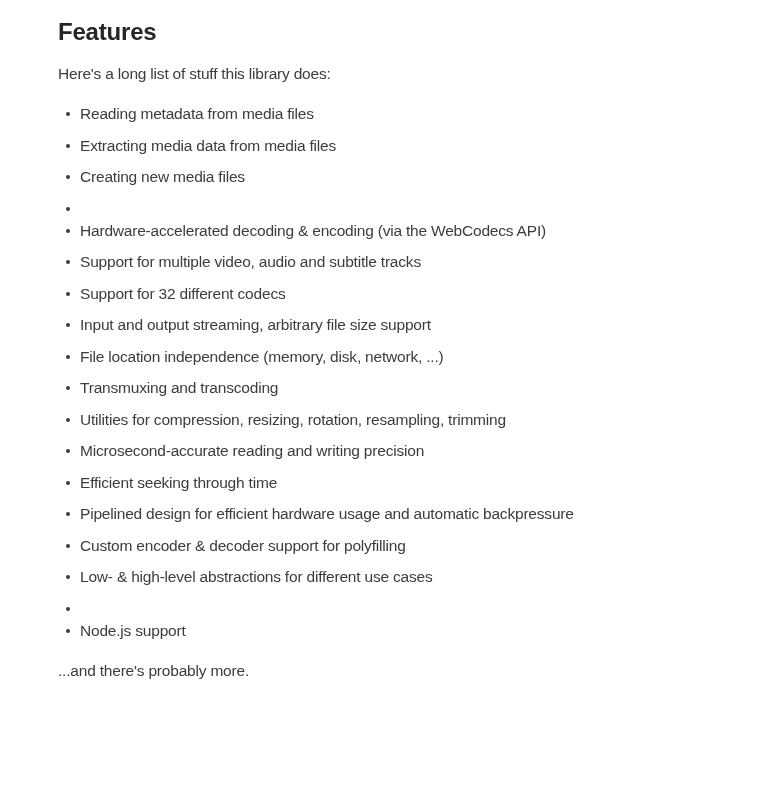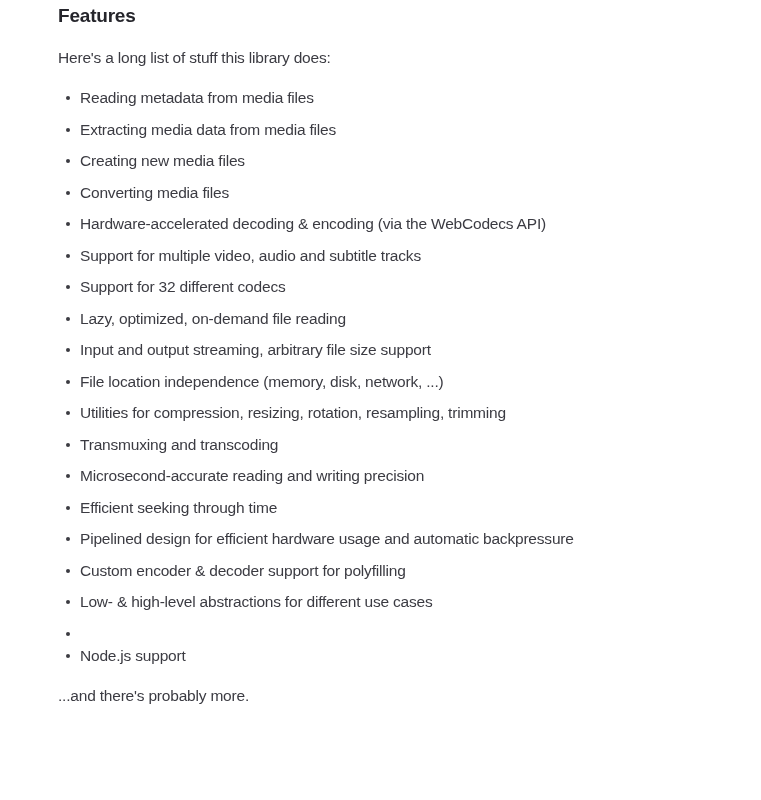--- a/index.html
+++ b/index.html
@@ -15,25 +15,25 @@
     color: var(--text);
     font-family: "Liberation Sans", sans-serif;
     font-size: 15.5px;
     letter-spacing: -0.2px;
   }
   main[data-name="features-doc"] {
     width: 761px;
     padding: 2px 50px 30px 58px;
   }
   h2[data-name="page-title"] {
-    font-size: 19px;
+    font-size: 24px;
     line-height: 28px;
     font-weight: 700;
     color: var(--heading);
-    margin: 0 0 16px 0;
+    margin: 16px 0 16px 0;
     letter-spacing: -0.2px;
   }
   p.intro {
     margin: 0 0 17px 0;
     line-height: 23px;
   }
   ul.features {
     list-style: none;
     margin: 0;
     padding: 0;
@@ -77,53 +77,48 @@
       <li data-name="feature-list-item">
       <span class="bullet" data-name="bullet-icon"></span>
       <span class="item-text" data-name="feature-text">Extracting media data from media files</span>
     </li>
       <li data-name="feature-list-item">
       <span class="bullet" data-name="bullet-icon"></span>
       <span class="item-text" data-name="feature-text">Creating new media files</span>
     </li>
       <li data-name="feature-list-item">
       <span class="bullet" data-name="bullet-icon"></span>
-      <span class="item-text" data-name="feature-text">Converting media files</span>
     </li>
       <li data-name="feature-list-item">
       <span class="bullet" data-name="bullet-icon"></span>
       <span class="item-text" data-name="feature-text">Hardware-accelerated decoding &amp; encoding (via the WebCodecs API)</span>
     </li>
       <li data-name="feature-list-item">
       <span class="bullet" data-name="bullet-icon"></span>
       <span class="item-text" data-name="feature-text">Support for multiple video, audio and subtitle tracks</span>
     </li>
       <li data-name="feature-list-item">
       <span class="bullet" data-name="bullet-icon"></span>
       <span class="item-text" data-name="feature-text">Support for 32 different codecs</span>
     </li>
       <li data-name="feature-list-item">
       <span class="bullet" data-name="bullet-icon"></span>
-      <span class="item-text" data-name="feature-text">Lazy, optimized, on-demand file reading</span>
-    </li>
-      <li data-name="feature-list-item">
-      <span class="bullet" data-name="bullet-icon"></span>
       <span class="item-text" data-name="feature-text">Input and output streaming, arbitrary file size support</span>
     </li>
       <li data-name="feature-list-item">
       <span class="bullet" data-name="bullet-icon"></span>
       <span class="item-text" data-name="feature-text">File location independence (memory, disk, network, ...)</span>
     </li>
       <li data-name="feature-list-item">
       <span class="bullet" data-name="bullet-icon"></span>
-      <span class="item-text" data-name="feature-text">Utilities for compression, resizing, rotation, resampling, trimming</span>
+      <span class="item-text" data-name="feature-text">Transmuxing and transcoding</span>
     </li>
       <li data-name="feature-list-item">
       <span class="bullet" data-name="bullet-icon"></span>
-      <span class="item-text" data-name="feature-text">Transmuxing and transcoding</span>
+      <span class="item-text" data-name="feature-text">Utilities for compression, resizing, rotation, resampling, trimming</span>
     </li>
       <li data-name="feature-list-item">
       <span class="bullet" data-name="bullet-icon"></span>
       <span class="item-text" data-name="feature-text">Microsecond-accurate reading and writing precision</span>
     </li>
       <li data-name="feature-list-item">
       <span class="bullet" data-name="bullet-icon"></span>
       <span class="item-text" data-name="feature-text">Efficient seeking through time</span>
     </li>
       <li data-name="feature-list-item">

